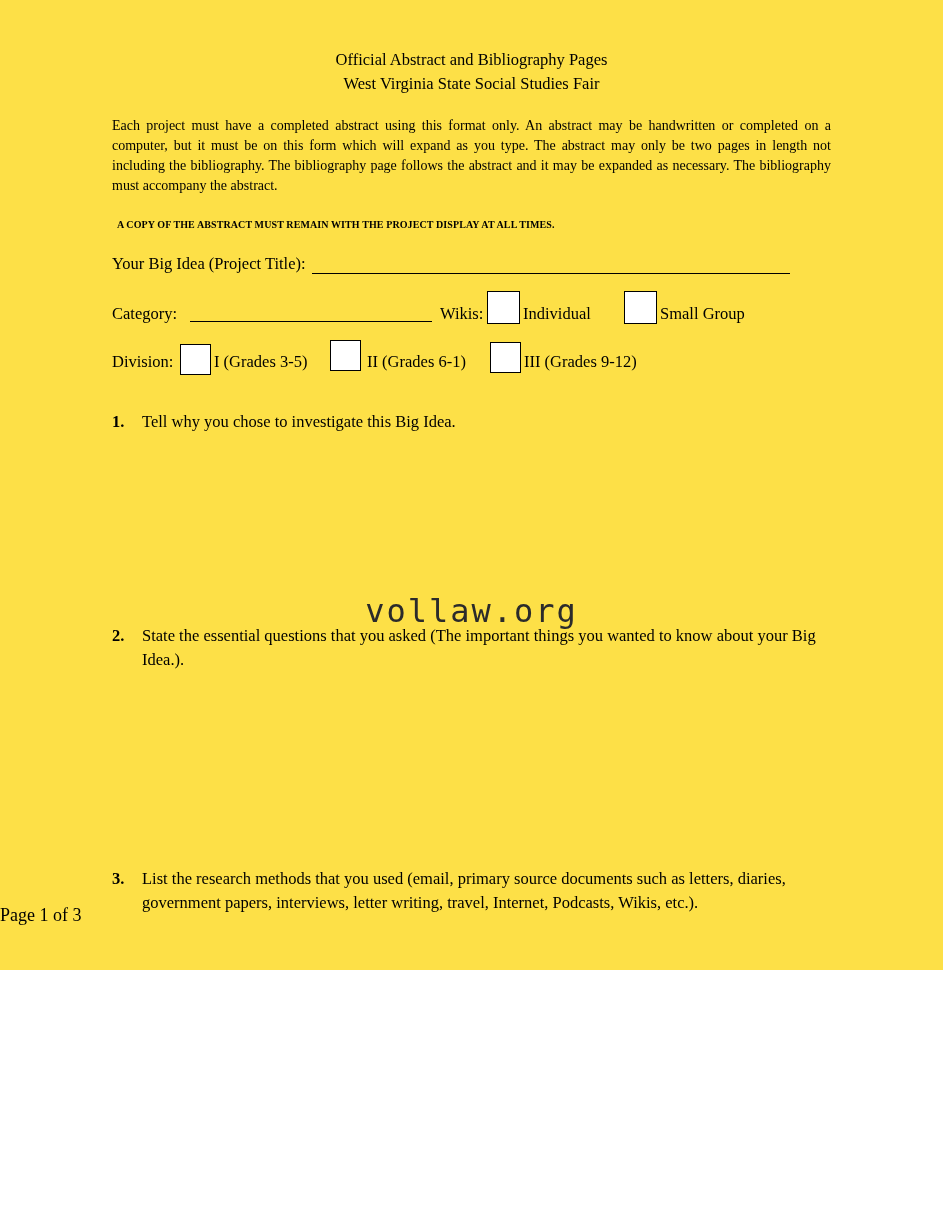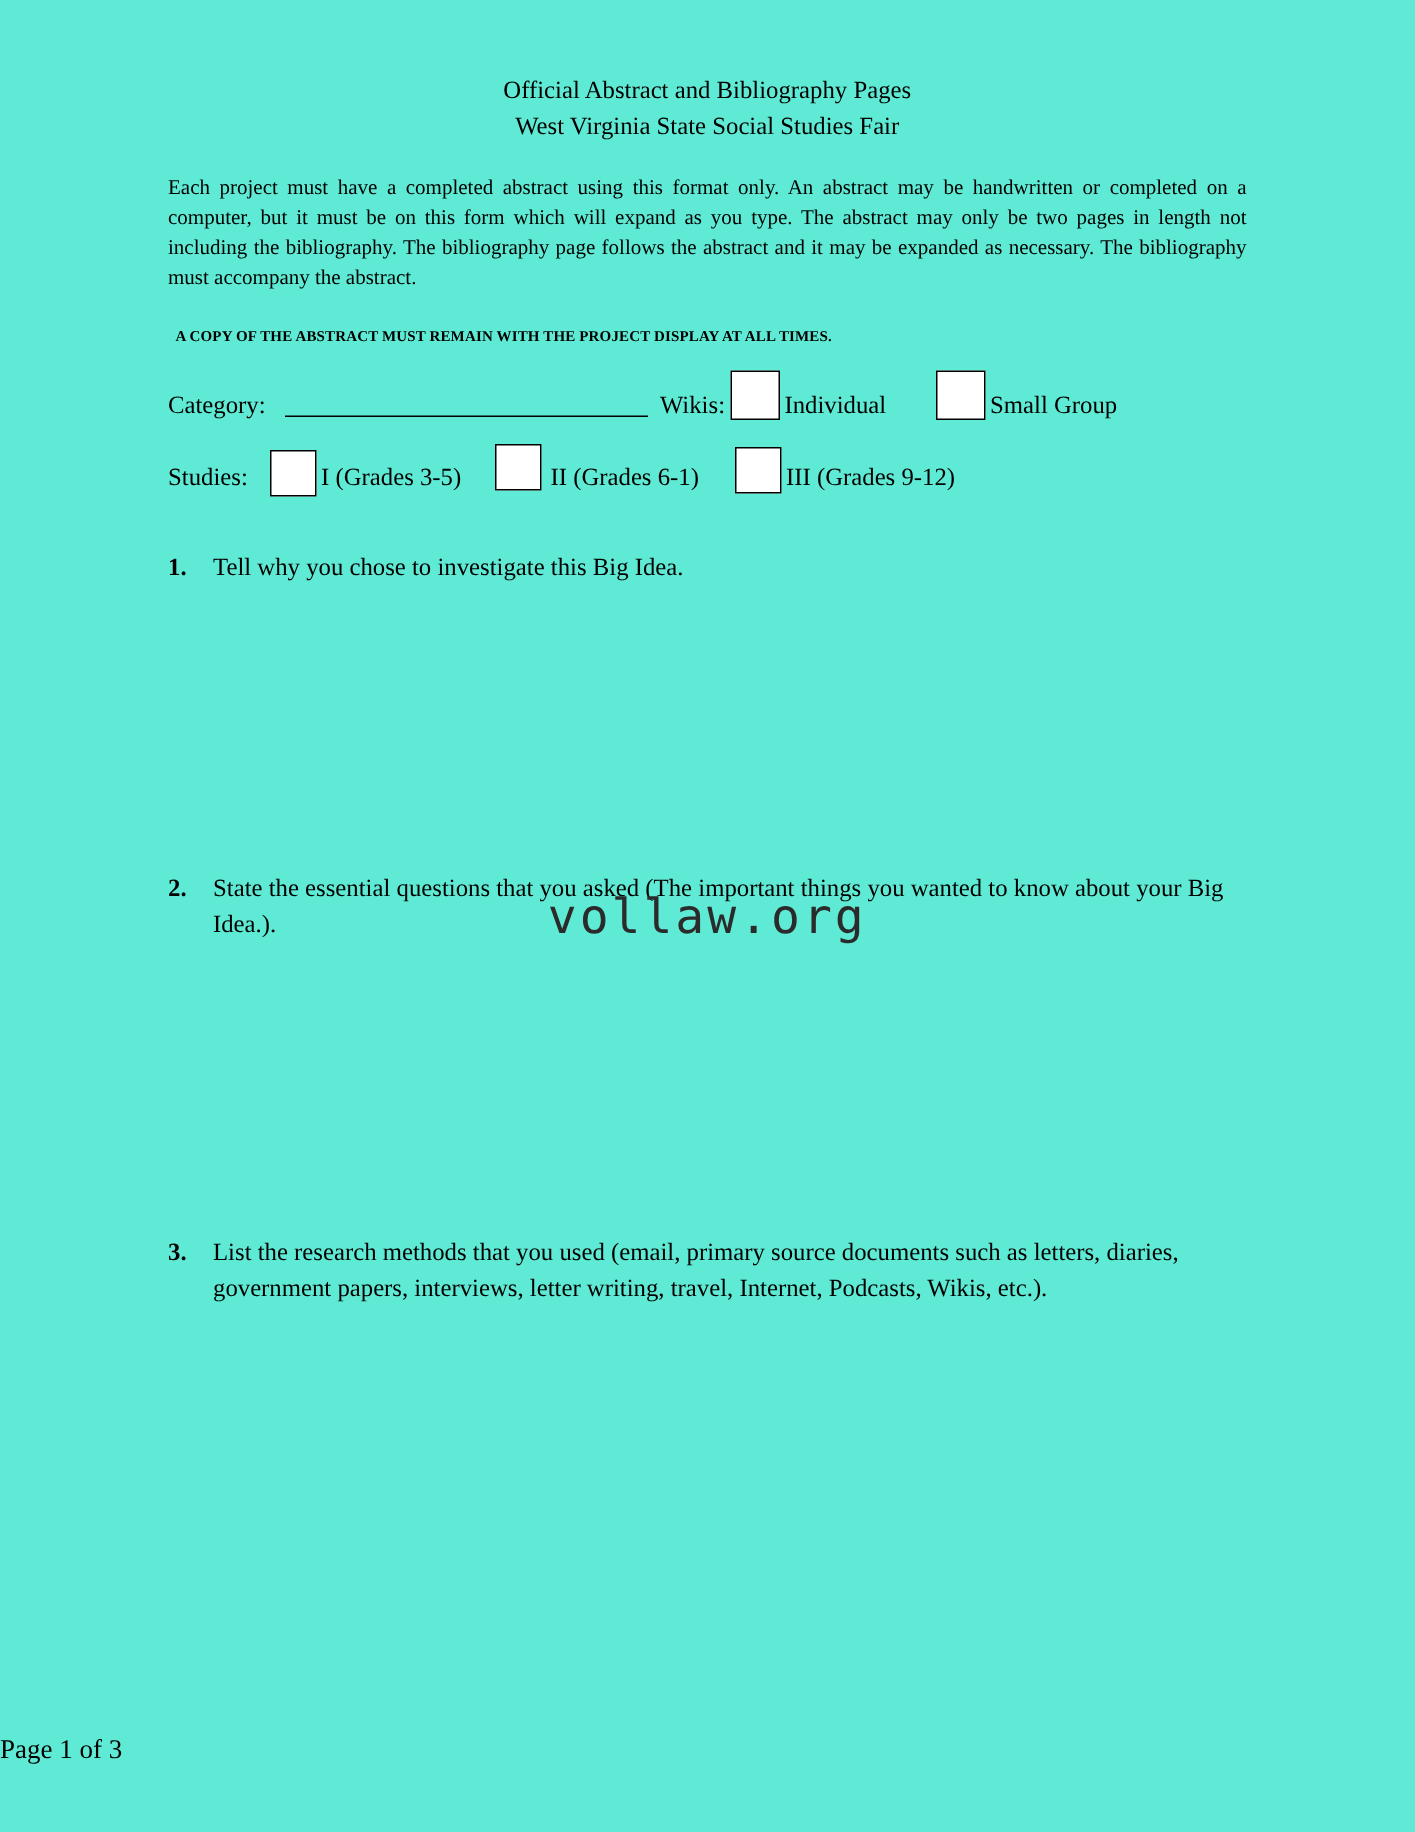--- a/index.html
+++ b/index.html
@@ -7,23 +7,23 @@
     padding: 0;
     background: #ffffff;
   }
   body {
     font-family: "Liberation Serif", serif;
     color: #000000;
   }
   .page {
     position: relative;
     width: 943px;
-    height: 1221px;
+    height: 970px;
     margin: 0 auto;
-    background: #5eead4;
+    background: #fde047;
     overflow: hidden;
   }
   .content {
     position: absolute;
     left: 112px;
     top: 0;
     width: 719px;
   }
   .title-block {
     text-align: center;
@@ -140,33 +140,37 @@
 
     <div class="title-block">
       <div class="title-line">Official Abstract and Bibliography Pages</div>
       <div class="title-line">West Virginia State Social Studies Fair</div>
     </div>
 
     <div class="intro">Each project must have a completed abstract using this format only.  An abstract may be handwritten or completed on a computer, but it must be on this form which will expand as you type.  The abstract may only be two pages in length not including the bibliography. The bibliography page follows the abstract and it may be expanded as necessary. The bibliography must accompany the abstract.</div>
 
     <div class="notice">A COPY OF THE ABSTRACT MUST REMAIN WITH THE PROJECT DISPLAY AT ALL TIMES.</div>
 
+    <div class="field-row">
+      <span class="field-label">Your Big Idea (Project Title):</span>
+      <span class="rule rule-title"></span>
+    </div>
 
     <div class="row-type">
       <span class="abs field-label" style="left:0; bottom:2px;">Category:</span>
       <span class="abs rule rule-category" style="left:72px; bottom:4px;"></span>
       <span class="abs field-label" style="left:328px; bottom:2px;">Wikis:</span>
       <span class="abs checkbox" style="left:375px; bottom:2px;"></span>
       <span class="abs field-label" style="left:411px; bottom:2px;">Individual</span>
       <span class="abs checkbox" style="left:512px; bottom:2px;"></span>
       <span class="abs field-label" style="left:548px; bottom:2px;">Small Group</span>
     </div>
 
     <div class="row-division">
-      <span class="abs field-label" style="left:0; bottom:4px;">Studies:</span>
+      <span class="abs field-label" style="left:0; bottom:4px;">Division:</span>
       <span class="abs checkbox checkbox-sm" style="left:68px; bottom:1px;"></span>
       <span class="abs field-label" style="left:102px; bottom:4px;">I (Grades 3-5)</span>
       <span class="abs checkbox checkbox-sm" style="left:218px; bottom:5px;"></span>
       <span class="abs field-label" style="left:255px; bottom:4px;">II (Grades 6-1)</span>
       <span class="abs checkbox checkbox-sm" style="left:378px; bottom:3px;"></span>
       <span class="abs field-label" style="left:412px; bottom:4px;">III (Grades 9-12)</span>
     </div>
 
     <div class="q q1">
       <span class="q-num">1.</span>

